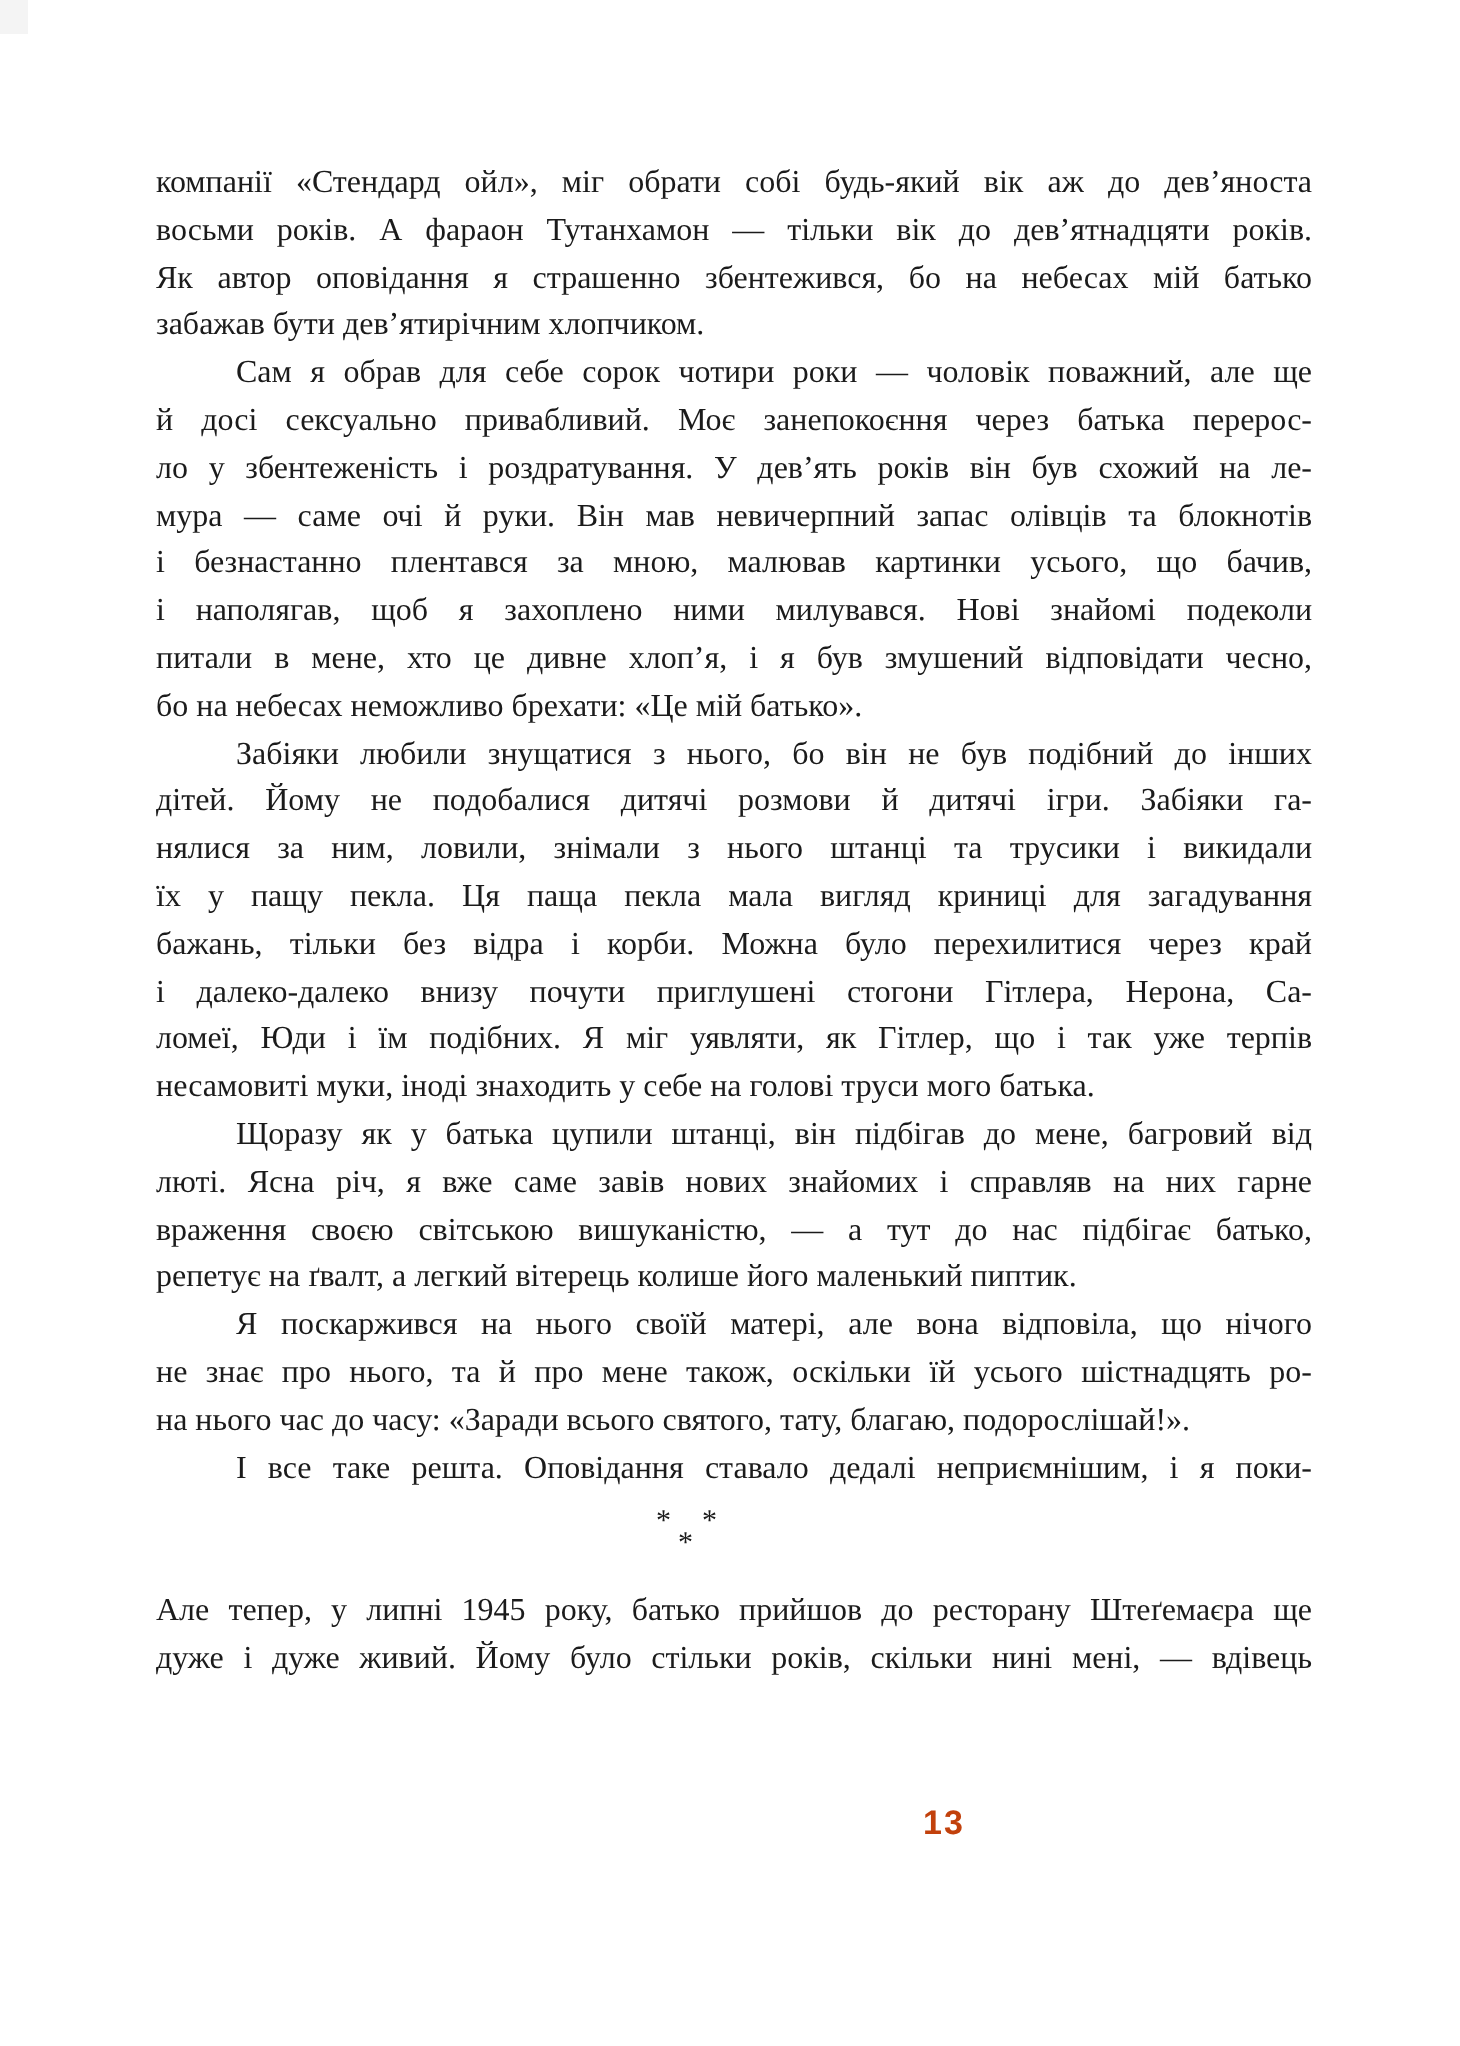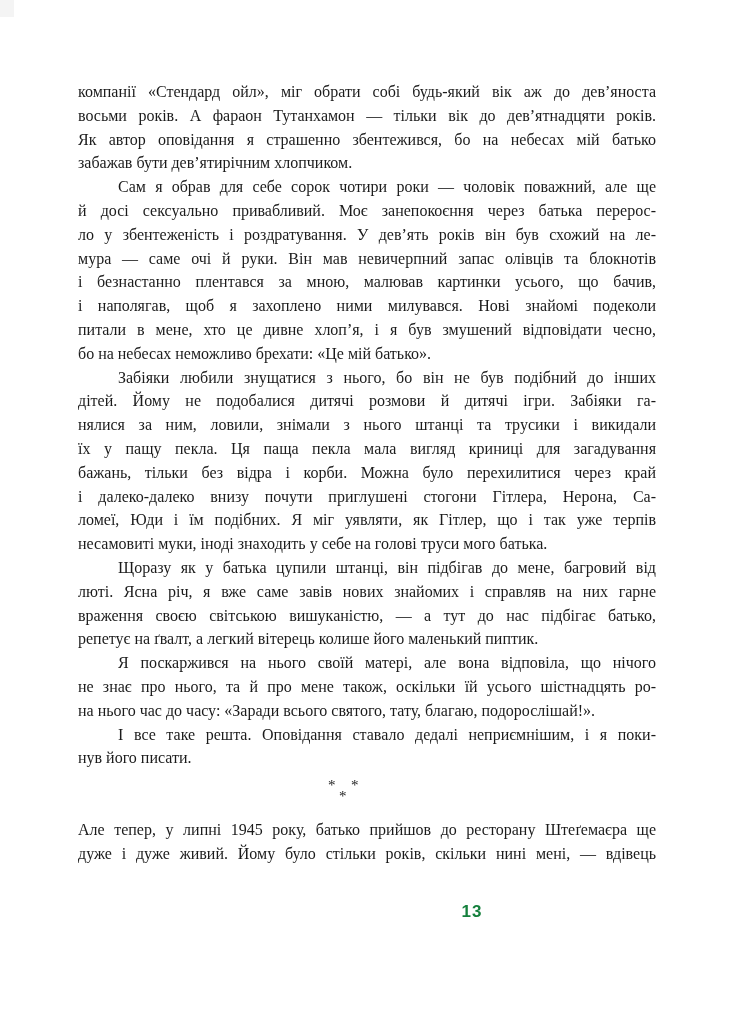--- a/index.html
+++ b/index.html
@@ -55,21 +55,21 @@
   .folio {
     position: absolute;
     left: 454px;
     top: 902px;
     width: 36px;
     text-align: center;
     font-family: "Liberation Sans", sans-serif;
     font-size: 17px;
     font-weight: 700;
     letter-spacing: 1px;
-    color: #15803d;
+    color: #c2410c;
   }
 </style>
 </head>
 <body>
 
 <div class="page">
   <div class="scan-artifact"></div>
   <div class="text-block" id="text-block">
       <div class="paragraph">
         <div class="line">компанії «Стендард ойл», міг обрати собі будь-який вік аж до дев’яноста</div>
@@ -103,21 +103,20 @@
         <div class="line">враження своєю світською вишуканістю, — а тут до нас підбігає батько,</div>
         <div class="line last">репетує на ґвалт, а легкий вітерець колише його маленький пиптик.</div>
       </div>
       <div class="paragraph indent">
         <div class="line">Я поскаржився на нього своїй матері, але вона відповіла, що нічого</div>
         <div class="line">не знає про нього, та й про мене також, оскільки їй усього шістнадцять ро-</div>
         <div class="line last">на нього час до часу: «Заради всього святого, тату, благаю, подорослішай!».</div>
       </div>
       <div class="paragraph indent">
         <div class="line">І все таке решта. Оповідання ставало дедалі неприємнішим, і я поки-</div>
-        <div class="line last">нув його писати.</div>
       </div>
       <div class="divider">
         <span class="star star0">*</span>
         <span class="star star1">*</span>
         <span class="star star2">*</span>
       </div>
       <div class="paragraph">
         <div class="line">Але тепер, у липні 1945 року, батько прийшов до ресторану Штеґемаєра ще</div>
         <div class="line">дуже і дуже живий. Йому було стільки років, скільки нині мені, — вдівець</div>
       </div>

